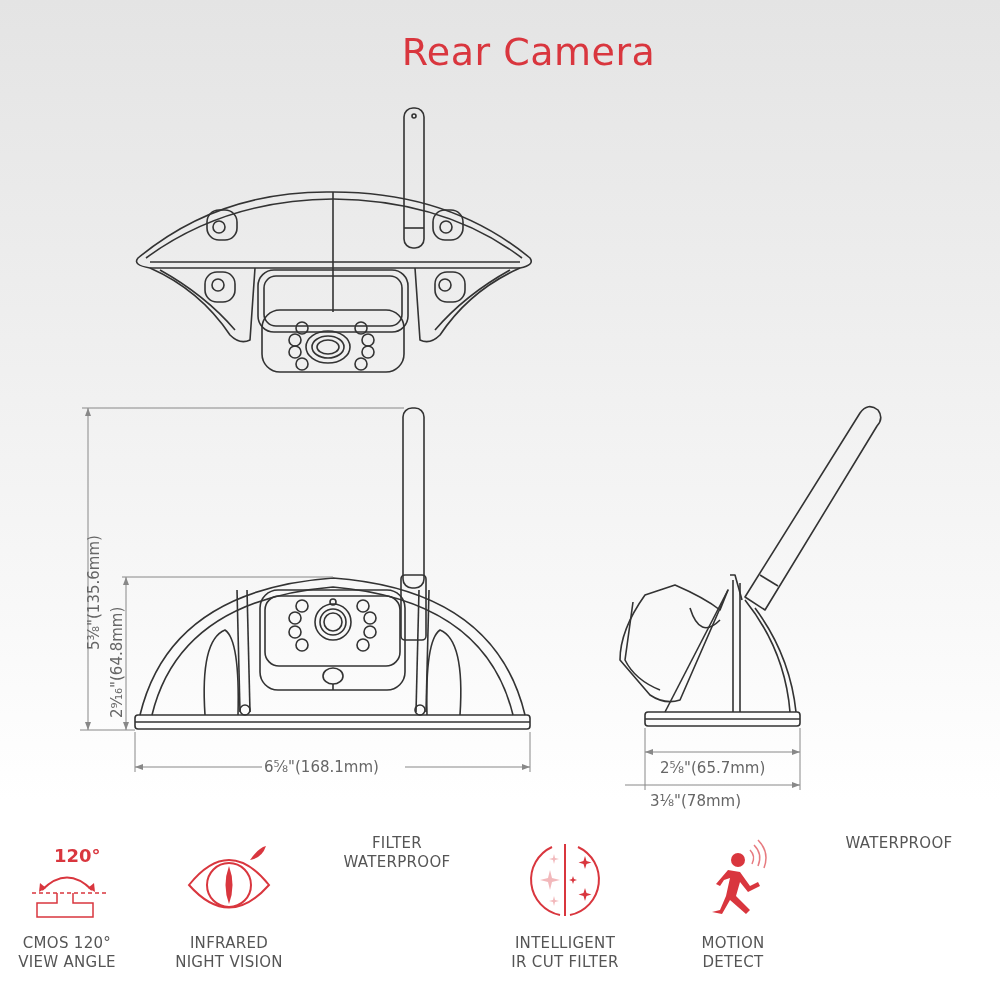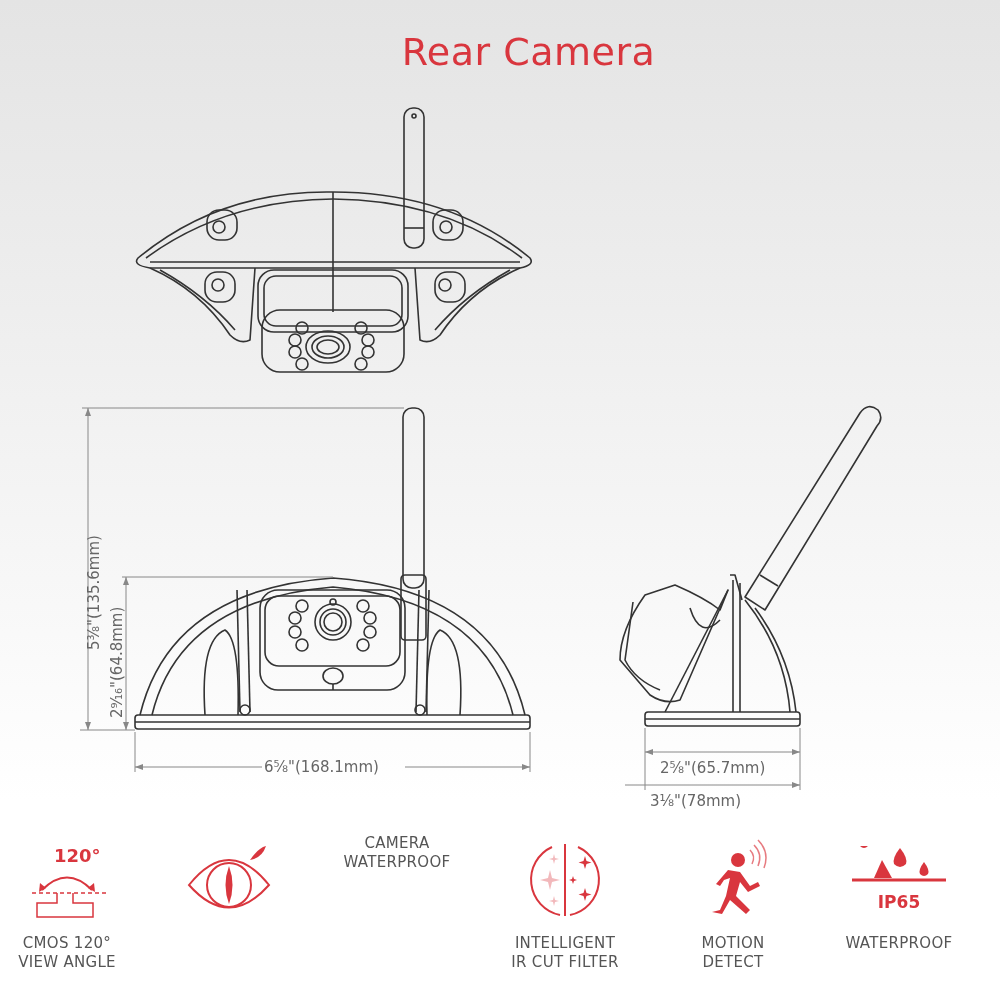--- a/index.html
+++ b/index.html
@@ -203,25 +203,29 @@
 
 <div class="feature" style="left:144px;">
   <div class="icon">
     <svg width="110" height="100" viewBox="0 0 110 100">
       <path d="M15 55 Q55 5 95 55 Q55 100 15 55 Z" fill="none" stroke="#d9363e" stroke-width="2"></path>
       <circle cx="55" cy="55" r="22" fill="none" stroke="#d9363e" stroke-width="2"></circle>
       <path d="M55 36 Q62 55 55 74 Q48 55 55 36 Z" fill="#d9363e"></path>
       <path d="M76 30 Q84 18 92 16 Q88 28 76 30 Z" fill="#d9363e"></path>
     </svg>
   </div>
+  <div class="label">
+    <span>INFRARED</span>
+      <span>NIGHT VISION</span>
+  </div>
 </div>
 
 <div class="feature" style="left:312px;">
   <div class="label">
-    <span>CAMERA</span>
+    <span>FILTER</span>
       <span>WATERPROOF</span>
   </div>
 </div>
 
 <div class="feature" style="left:480px;">
   <div class="icon">
     <svg width="110" height="100" viewBox="0 0 110 100">
       <path d="M42 17 A36 36 0 0 0 50 85" fill="none" stroke="#d9363e" stroke-width="2"></path>
       <path d="M68 17 A36 36 0 0 1 60 85" fill="none" stroke="#d9363e" stroke-width="2"></path>
       <line x1="55" y1="14" x2="55" y2="86" stroke="#d9363e" stroke-width="2"></line>
@@ -249,27 +253,17 @@
       <path d="M80 10 Q92 22 86 38" fill="none" stroke="#e77b80" stroke-width="1.5"></path>
     </svg>
   </div>
   <div class="label">
     <span>MOTION</span>
       <span>DETECT</span>
   </div>
 </div>
 
 <div class="feature" style="left:814px;">
-  <div class="icon">
-    <svg width="110" height="100" viewBox="0 0 110 100">
-      <path d="M16 16 q4 4 8 0 z" fill="#d9363e"></path>
-      <path d="M30 48 L38 30 L48 48 Z" fill="#d9363e"></path>
-      <path d="M56 18 Q64 28 62 34 Q56 40 50 34 Q48 28 56 18 Z" fill="#d9363e"></path>
-      <path d="M80 32 Q86 40 84 44 Q80 48 76 44 Q74 40 80 32 Z" fill="#d9363e"></path>
-      <line x1="8" y1="50" x2="102" y2="50" stroke="#d9363e" stroke-width="3"></line>
-      <text x="55" y="78" text-anchor="middle" fill="#d9363e" font-family="DejaVu Sans, sans-serif" font-weight="bold" font-size="17">IP65</text>
-    </svg>
-  </div>
   <div class="label">
     <span>WATERPROOF</span>
       <span></span>
   </div>
 </div>
 
 </body></html>

